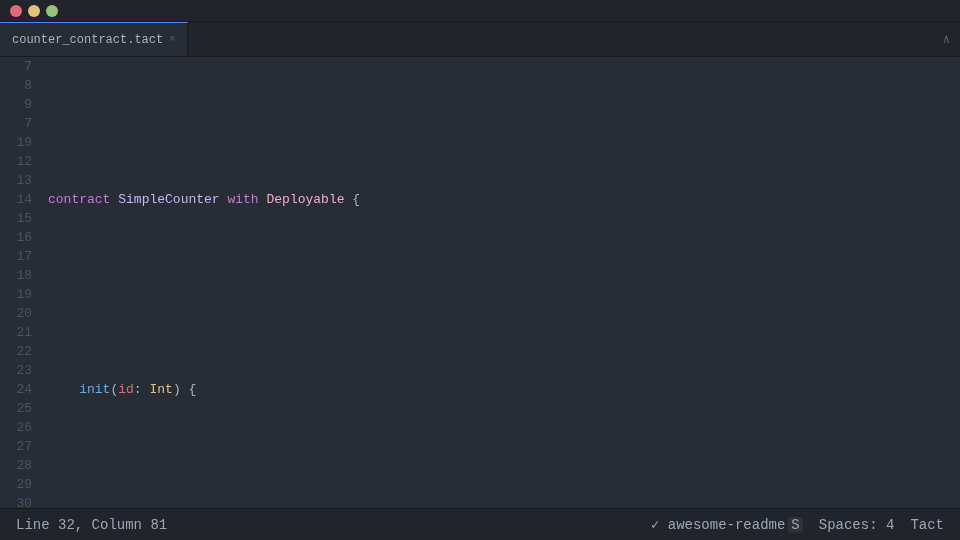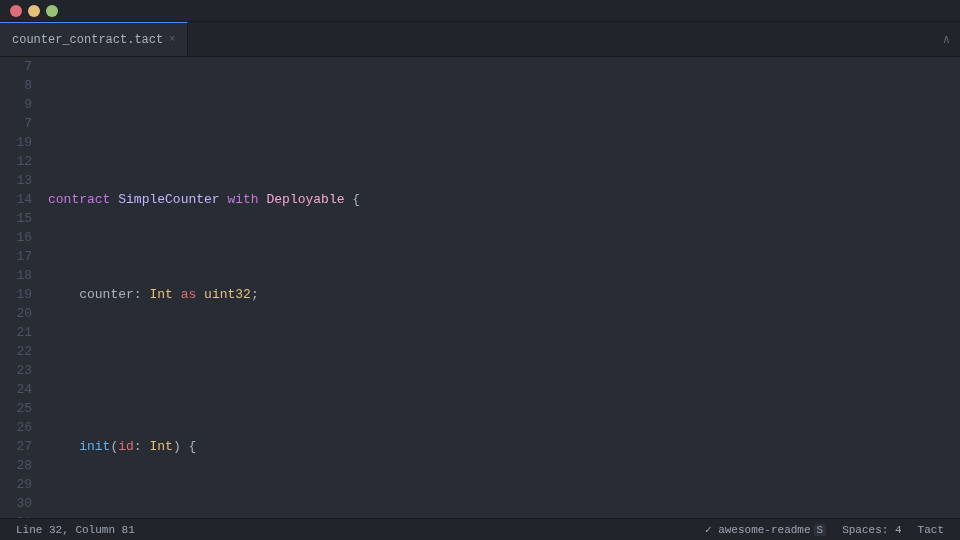--- a/index.html
+++ b/index.html
@@ -105,27 +105,27 @@
     .fn { color: #61afef; }       
     .var { color: #e06c75; }
     .brace { color: #abb2bf; }
     .colon { color: #abb2bf; }
     .punct { color: #abb2bf; }
     .class-name { color: #c4b5fd; }
     .trait-name { color: #f9a8d4; }
     .field { color: #abb2bf; }
     
     #status-bar {
-      height: 22px;
+      height: 32px;
       background: #21252b;
       display: flex;
       align-items: center;
       border-top: 1px solid #181a1f;
       flex-shrink: 0;
-      font-size: 11px;
+      font-size: 14px;
       color: #9da5b4;
       padding: 0 8px;
       gap: 0;
     }
     .status-item {
       padding: 0 8px;
       height: 100%;
       display: flex;
       align-items: center;
     }
@@ -189,21 +189,20 @@
 
   </div>
 
   <div id="code-content">
     
     <div class="line"></div>
     
     <div class="line"><span class="kw">contract</span> <span class="class-name">SimpleCounter</span> <span class="kw">with</span> <span class="trait-name">Deployable</span> <span class="brace">{</span></div>
     
     
-    <div class="line">    <span class="field">counter</span><span class="colon">:</span> <span class="type">Int</span> <span class="kw2">as</span> <span class="type">uint32</span><span class="punct">;</span></div>
     
     <div class="line"></div>
     
     <div class="line">    <span class="fn">init</span><span class="punct">(</span><span class="var">id</span><span class="colon">:</span> <span class="type">Int</span><span class="punct">)</span> <span class="brace">{</span></div>
     
     
     
     
     
     

